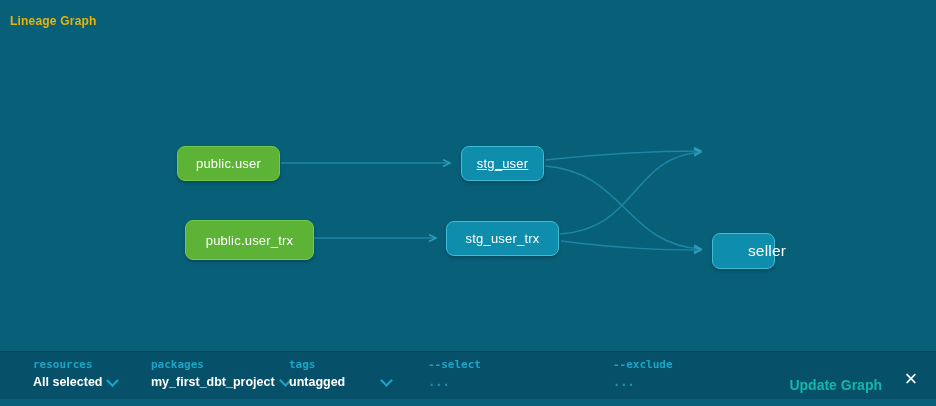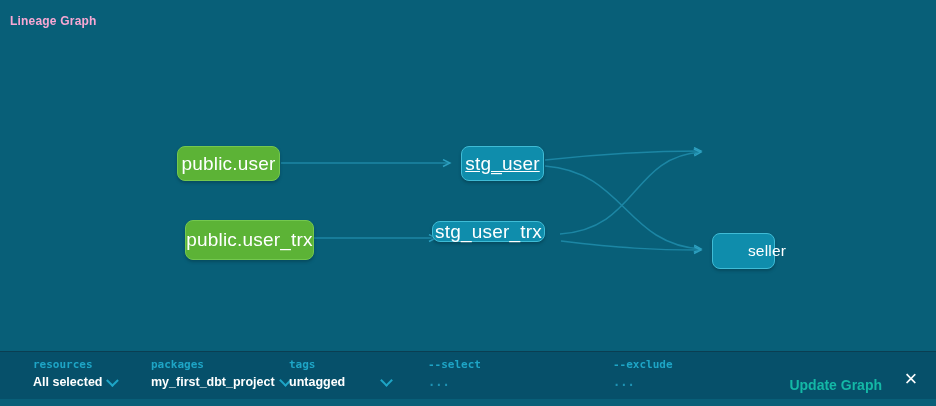--- a/index.html
+++ b/index.html
@@ -4,37 +4,37 @@
 <style>
   html,body{margin:0;padding:0;background:#042b38;}
   .stage{
     position:relative;width:936px;height:406px;overflow:hidden;
     background:#085f78;
     font-family:"Liberation Sans", sans-serif;
     -webkit-font-smoothing:antialiased;
   }
   .page-title{
     position:absolute;left:10px;top:14px;
-    color:#f9a8d4;font-size:12px;font-weight:bold;letter-spacing:.2px;
+    color:#eab308;font-size:12px;font-weight:bold;letter-spacing:.2px;
   }
   
   svg.edges{position:absolute;left:0;top:0;width:936px;height:406px;}
   .edge{stroke:#1c86a4;stroke-width:1.5;fill:none;}
   .node{
     position:absolute;display:flex;align-items:center;justify-content:center;
-    color:#ffffff;font-size:19px;font-weight:400;letter-spacing:.2px;
+    color:#ffffff;font-size:13px;font-weight:400;letter-spacing:.2px;
     border-radius:8px;box-shadow:0 2px 3px rgba(2,40,52,.35);
     cursor:pointer;box-sizing:border-box;
   }
   .node.source{background:#5cb336;border:1px solid #74c84e;}
   .node.model{background:#0f8dac;border:1px solid #3fbcd6;}
   .n-public-user    {left:177px;top:146px;width:103px;height:35px;}
   .n-public-user-trx{left:161px;top:220px;width:129px;height:40px;margin-left:24px;}
   .n-stg-user       {left:461px;top:146px;width:83px; height:35px;text-decoration:underline;}
-  .n-stg-user-trx   {left:432px;top:221px;width:113px;height:21px;}
+  .n-stg-user-trx   {left:446px;top:221px;width:113px;height:35px;}
   .n-buyer          {left:712px;top:134px;width:63px; height:36px;font-size:15.5px;}
   .n-seller         {left:712px;top:233px;width:63px; height:36px;font-size:15.5px;padding-left:47px;}
   
   .toolbar{
     position:absolute;left:0;bottom:7px;width:936px;height:47px;
     background:#06506a;border-top:1px solid #0a3e52;
   }
   .fgroup{position:absolute;top:0;height:47px;}
   .fgroup .flabel{
     position:absolute;top:6px;left:0;

